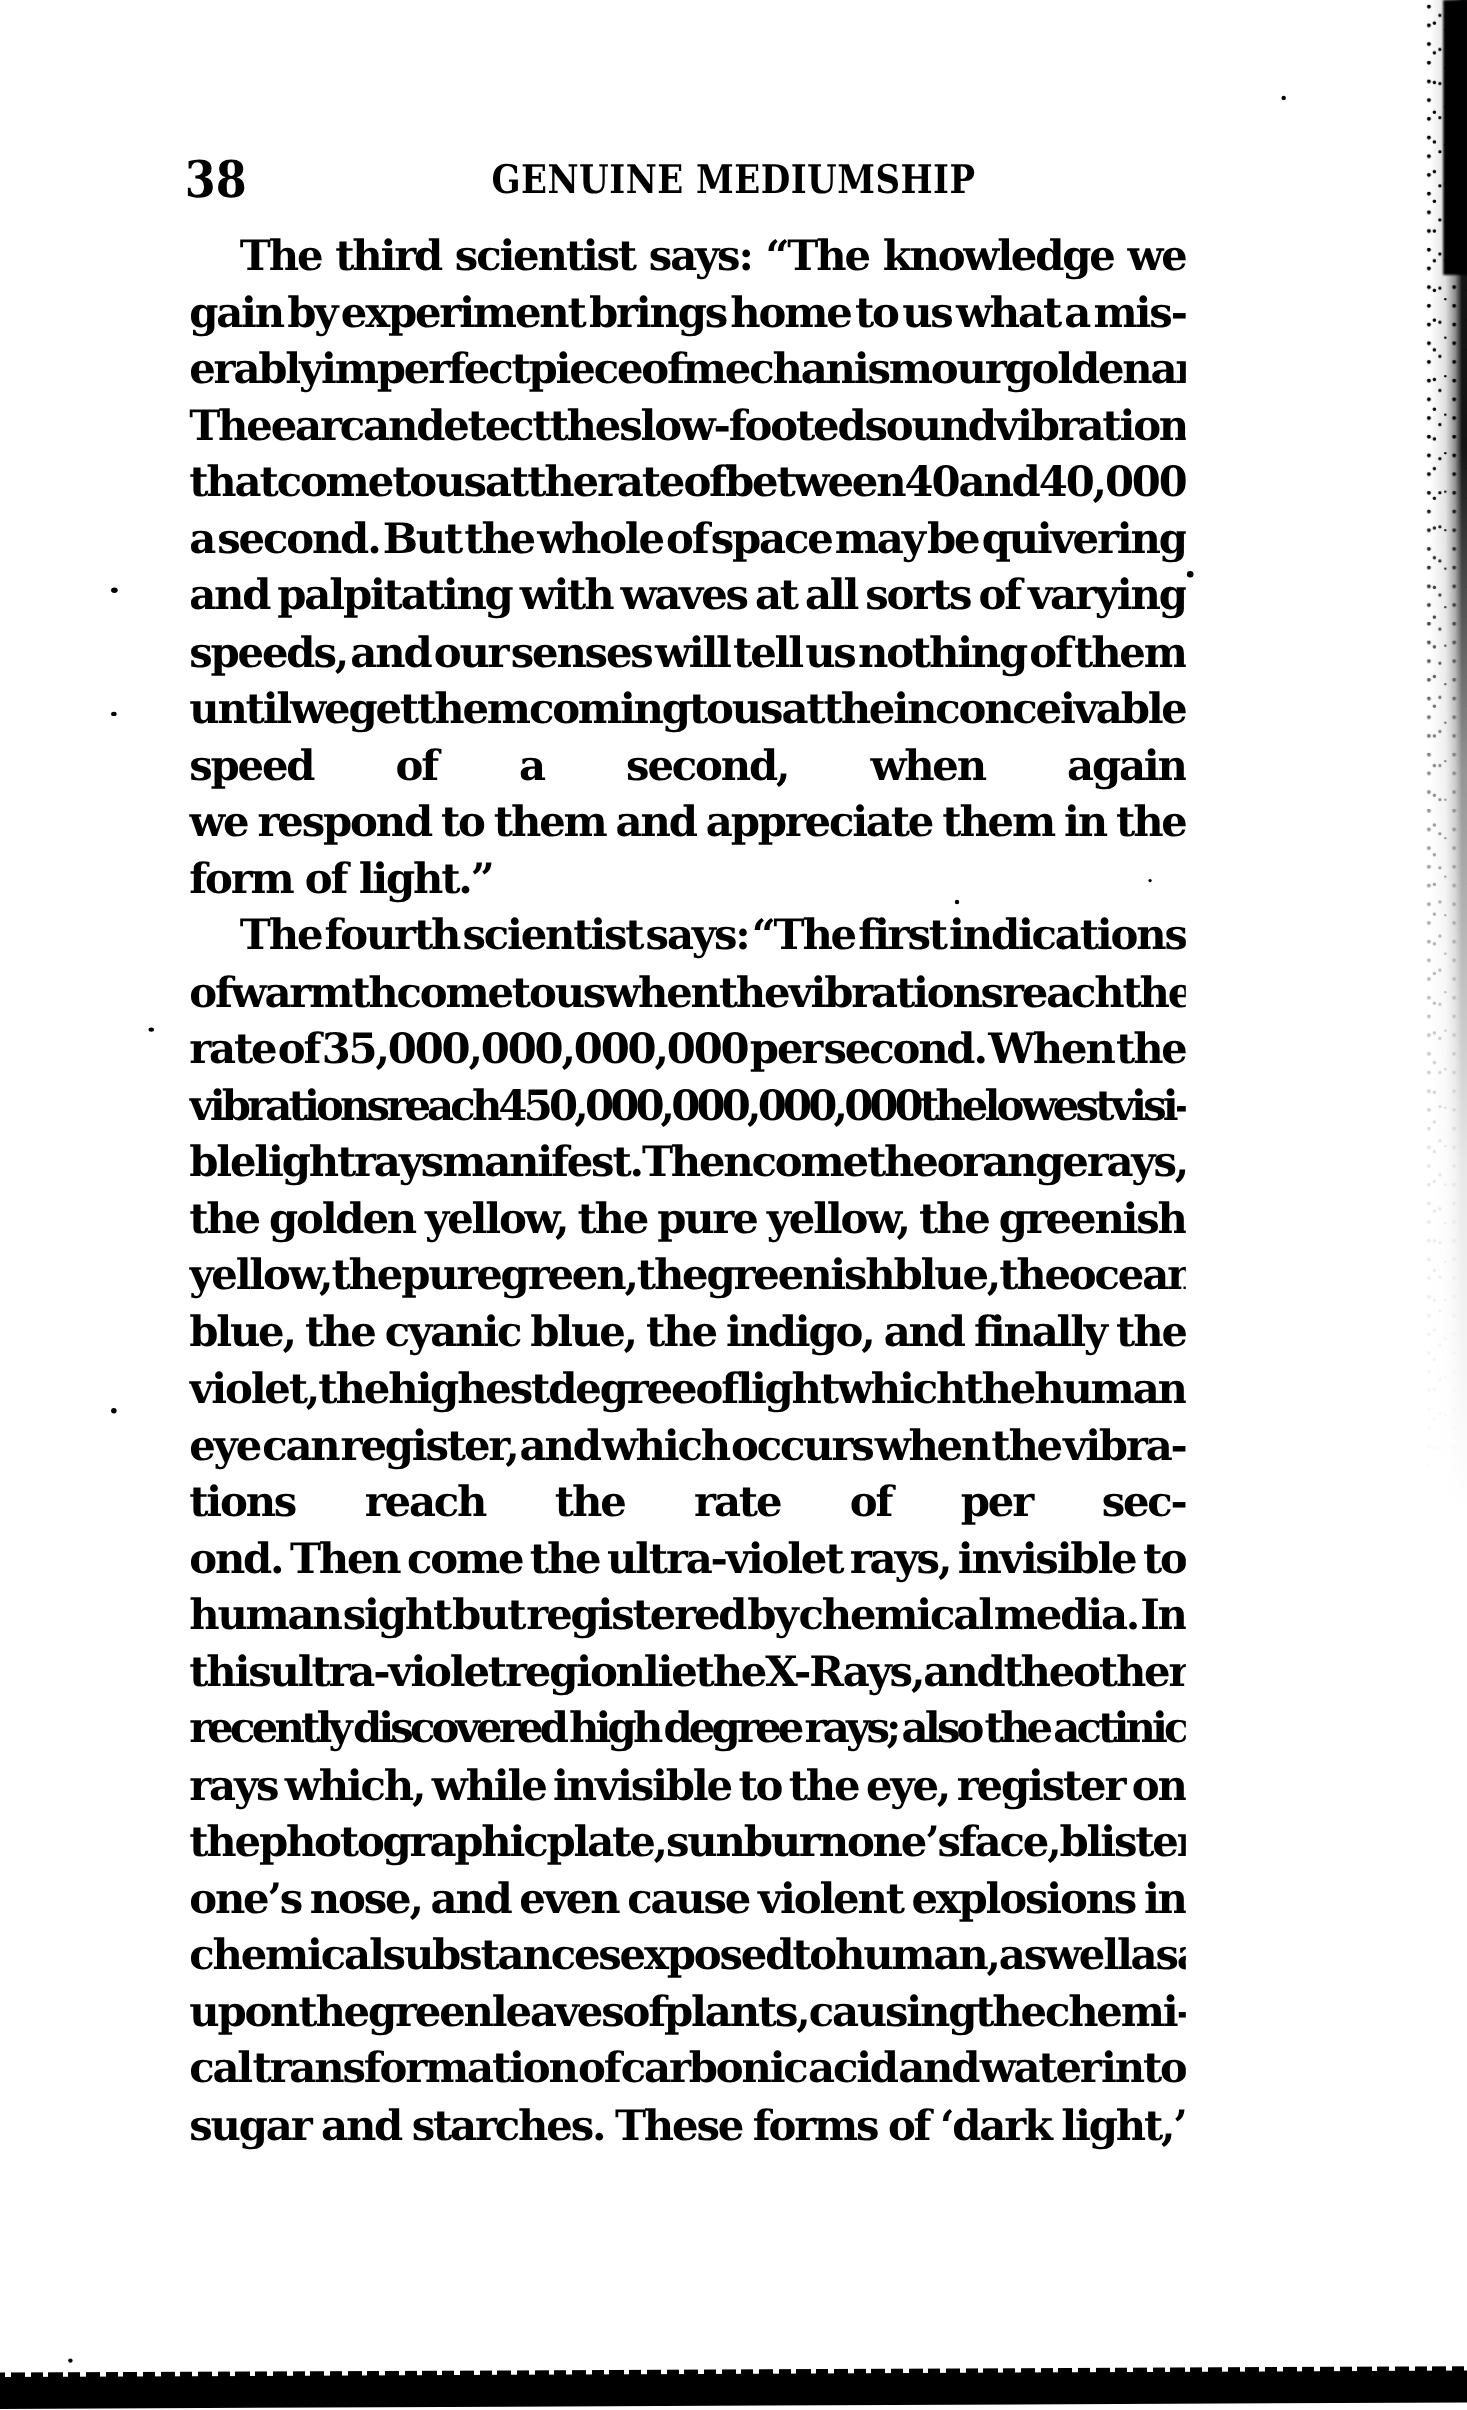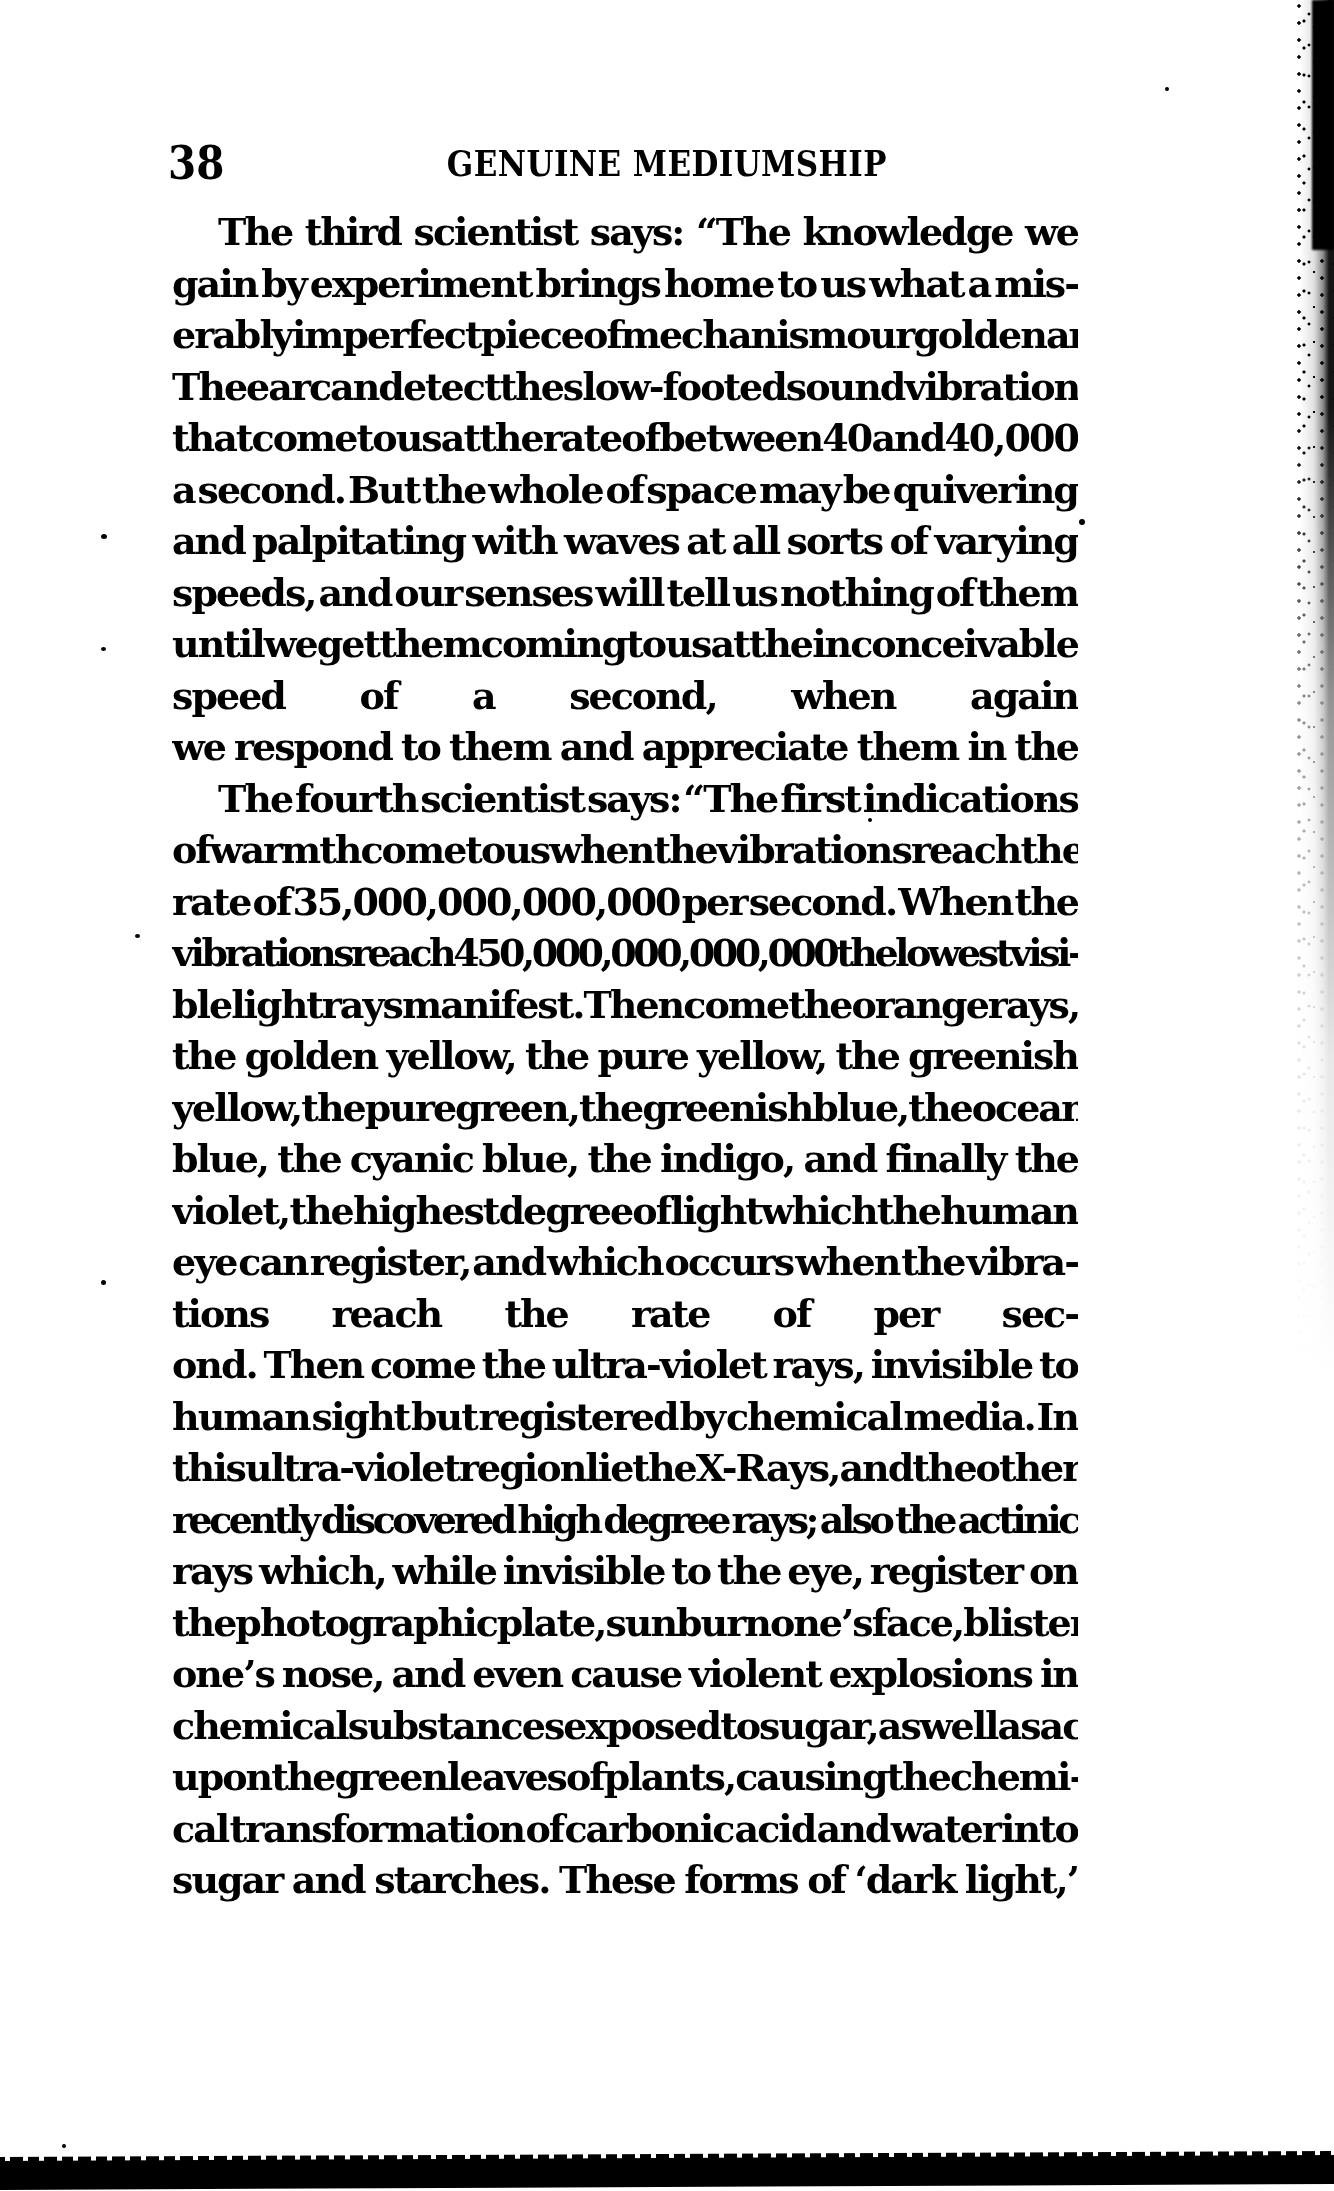--- a/index.html
+++ b/index.html
@@ -191,20 +191,21 @@
         <span>we</span>
         <span>respond</span>
         <span>to</span>
         <span>them</span>
         <span>and</span>
         <span>appreciate</span>
         <span>them</span>
         <span>in</span>
         <span>the</span>
       </div>
+      <div class="line left">form of light.”</div>
       <div class="line indent">
         <span>The</span>
         <span>fourth</span>
         <span>scientist</span>
         <span>says:</span>
         <span>“The</span>
         <span>first</span>
         <span>indications</span>
       </div>
       <div class="line">
@@ -379,21 +380,21 @@
         <span>cause</span>
         <span>violent</span>
         <span>explosions</span>
         <span>in</span>
       </div>
       <div class="line">
         <span>chemical</span>
         <span>substances</span>
         <span>exposed</span>
         <span>to</span>
-        <span>sugar,</span>
+        <span>human,</span>
         <span>as</span>
         <span>well</span>
         <span>as</span>
         <span>act</span>
       </div>
       <div class="line">
         <span>upon</span>
         <span>the</span>
         <span>green</span>
         <span>leaves</span>

